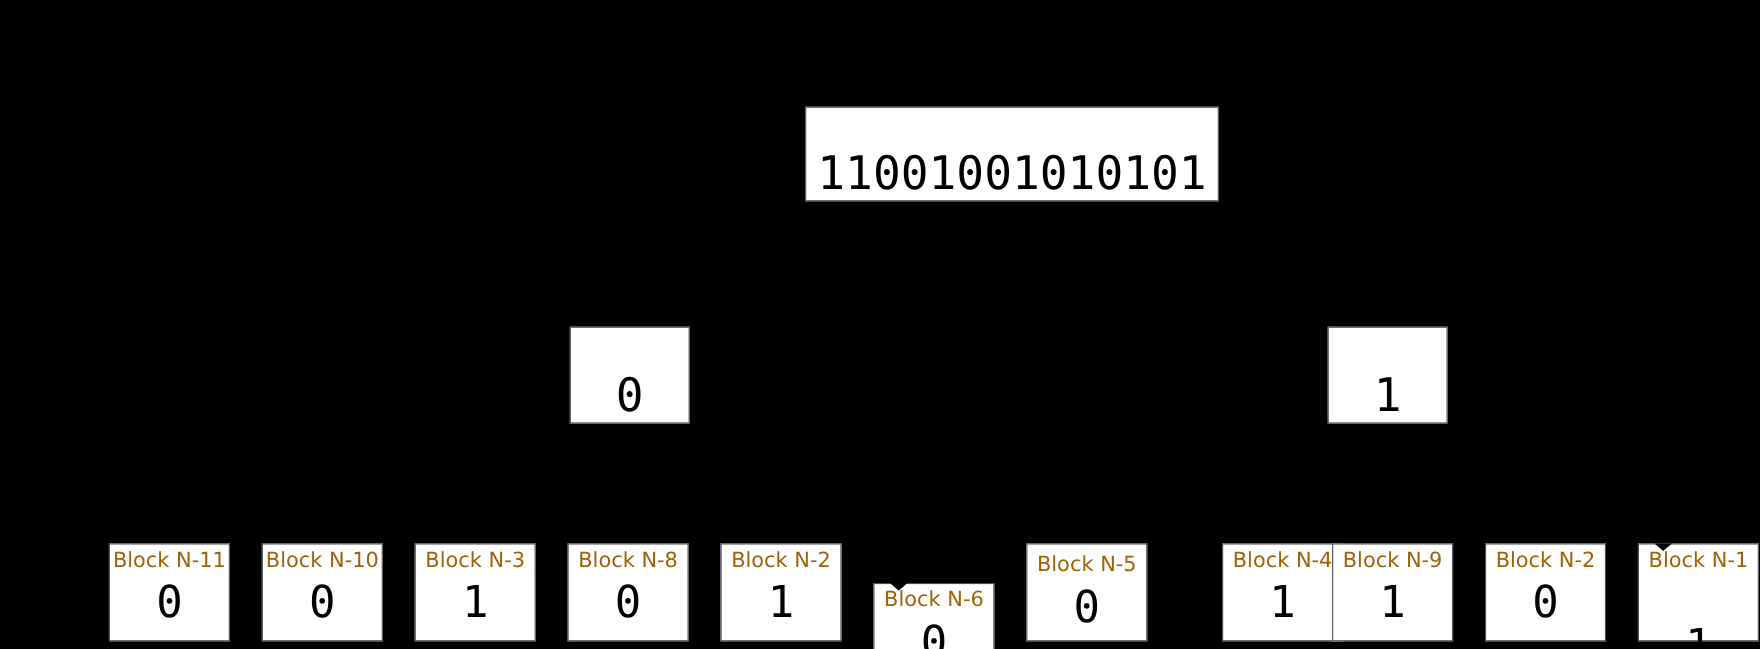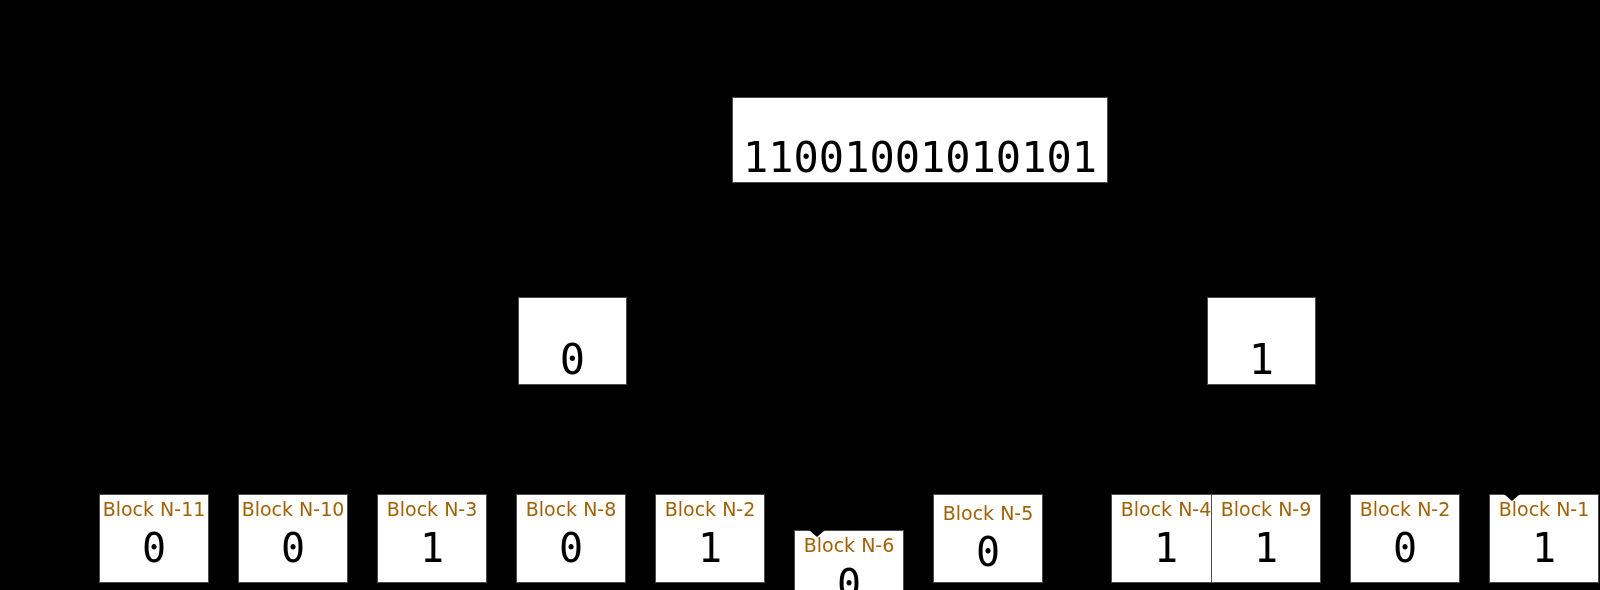--- a/index.html
+++ b/index.html
@@ -146,20 +146,20 @@
         <span class="block-value">1</span>
       </div>
       <div class="block-box" style="left: 1211px;">
         <span class="block-label">Block N-9</span>
         <span class="block-value">1</span>
       </div>
       <div class="block-box" style="left: 1350px; text-align: center;">
         <span class="block-label">Block N-2</span>
         <span class="block-value">0</span>
       </div>
-      <div class="block-box" style="left: 1489px;">
+      <div class="block-box" style="left: 1489px; gap: 39px;">
         <span class="block-label">Block N-1</span>
         <span class="block-value">1</span>
       <div class="notch"></div>
       </div>
     </div>
 
 </div>
 
 </body></html>

